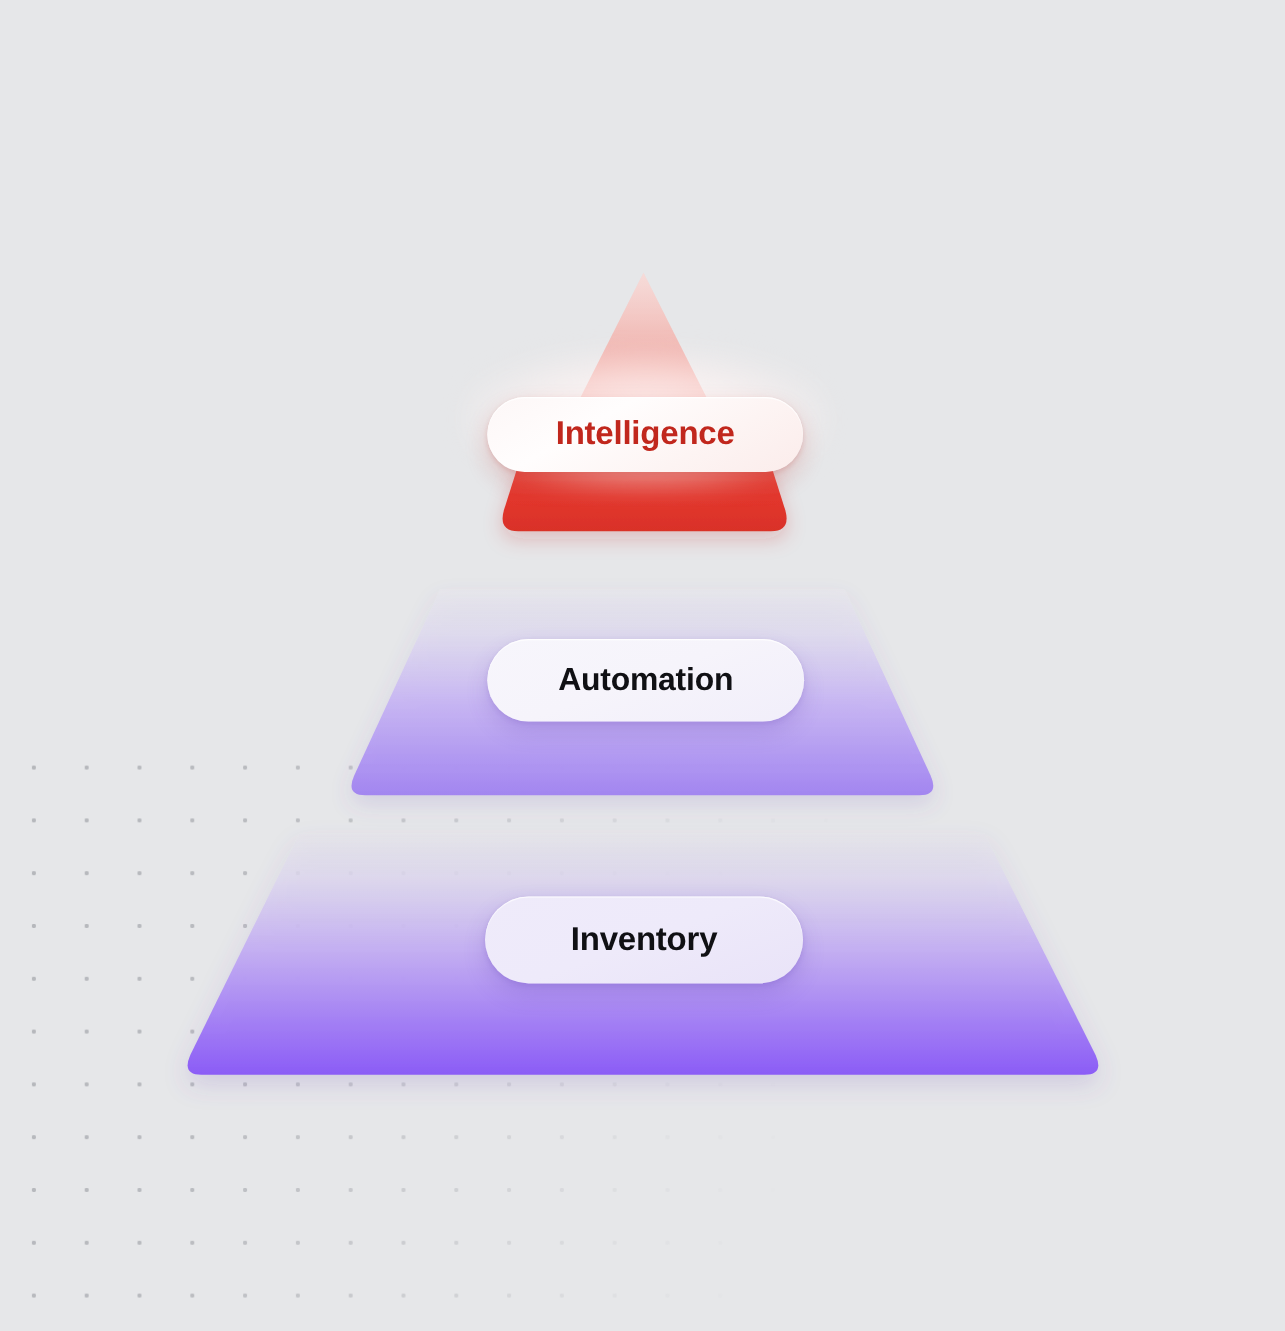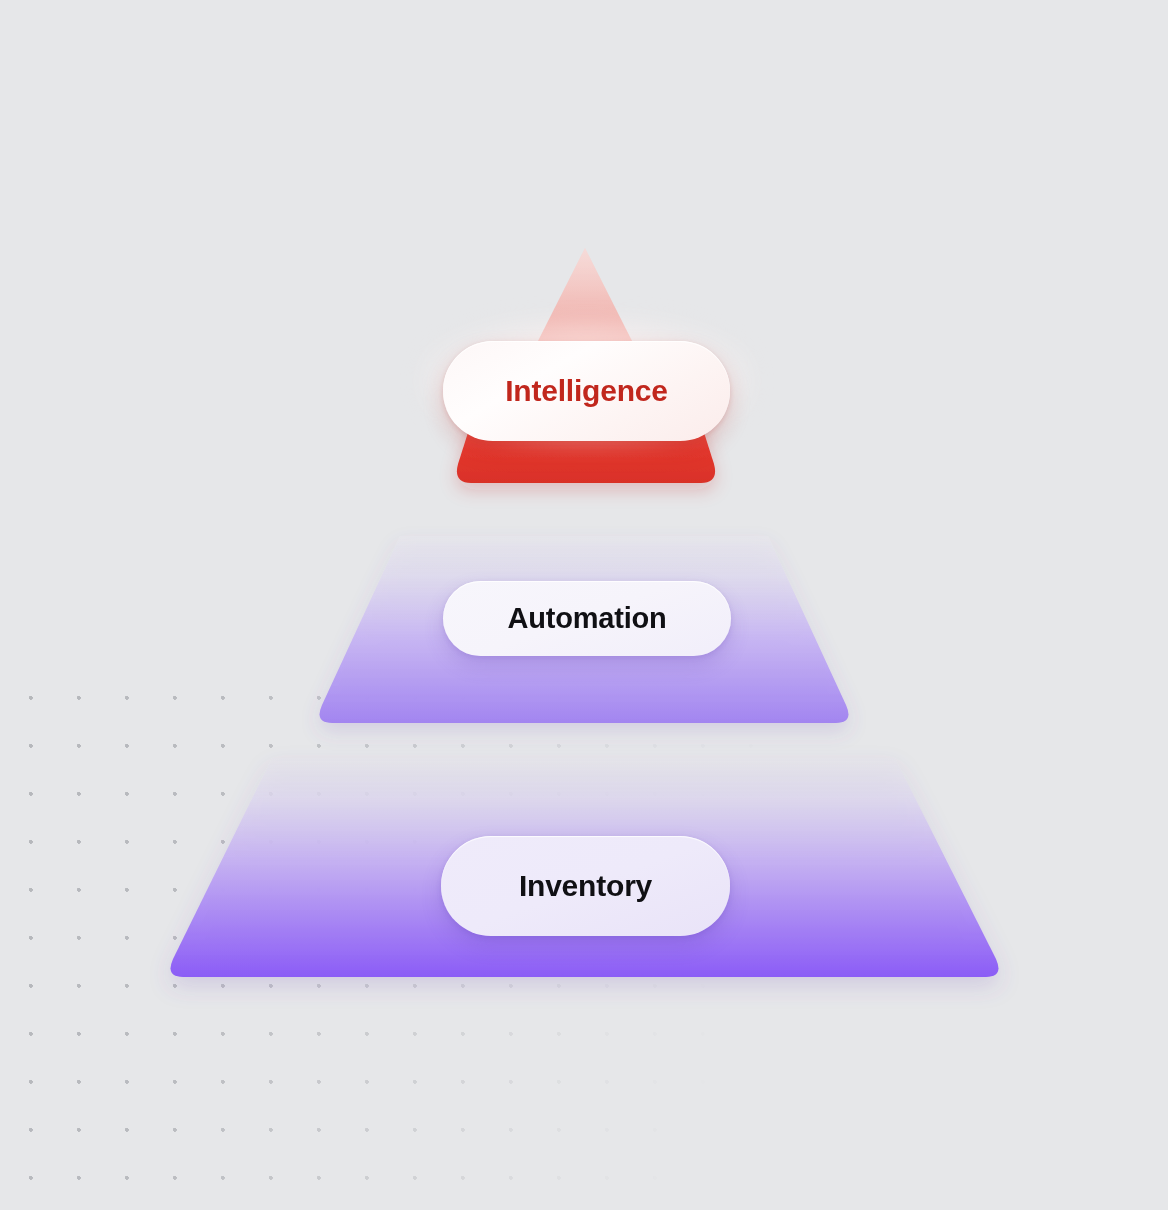--- a/index.html
+++ b/index.html
@@ -64,23 +64,23 @@
     justify-content: center;
     border-radius: 999px;
     font-weight: bold;
     letter-spacing: -0.2px;
     white-space: nowrap;
     user-select: none;
   }
 
   .pill-intelligence {
     left: 443px;
-    top: 341px;
+    top: 361px;
     width: 287px;
-    height: 100px;
+    height: 68px;
     font-size: 30px;
     color: #c1271d;
     background: linear-gradient(150deg, #fdf7f7 0%, #fffdfd 34%, #fdf4f3 68%, #fbeceb 100%);
     box-shadow:
       0 10px 22px rgba(178, 36, 28, .20),
       0 2px 5px rgba(178, 36, 28, .16),
       inset 0 1px 1px rgba(255,255,255,.95);
   }
 
   .pill-automation {
@@ -94,29 +94,28 @@
     box-shadow:
       0 9px 20px rgba(96, 62, 176, .20),
       0 2px 5px rgba(96, 62, 176, .14),
       inset 0 1px 1px rgba(255,255,255,.9);
   }
 
   .pill-inventory {
     left: 441px;
     top: 815px;
     width: 289px;
-    height: 100px;
+    height: 79px;
     font-size: 30px;
     color: #101014;
     background: linear-gradient(160deg, #efebfa 0%, #eeeafa 50%, #e9e3f8 100%);
     box-shadow:
       0 9px 20px rgba(96, 62, 176, .22),
       0 2px 5px rgba(96, 62, 176, .16),
       inset 0 1px 1px rgba(255,255,255,.85);
-    margin-top: 21px;
   }
 
   
   .top-glow {
     position: absolute;
     left: 420px;
     top: 316px;
     width: 334px;
     height: 130px;
     border-radius: 999px;

